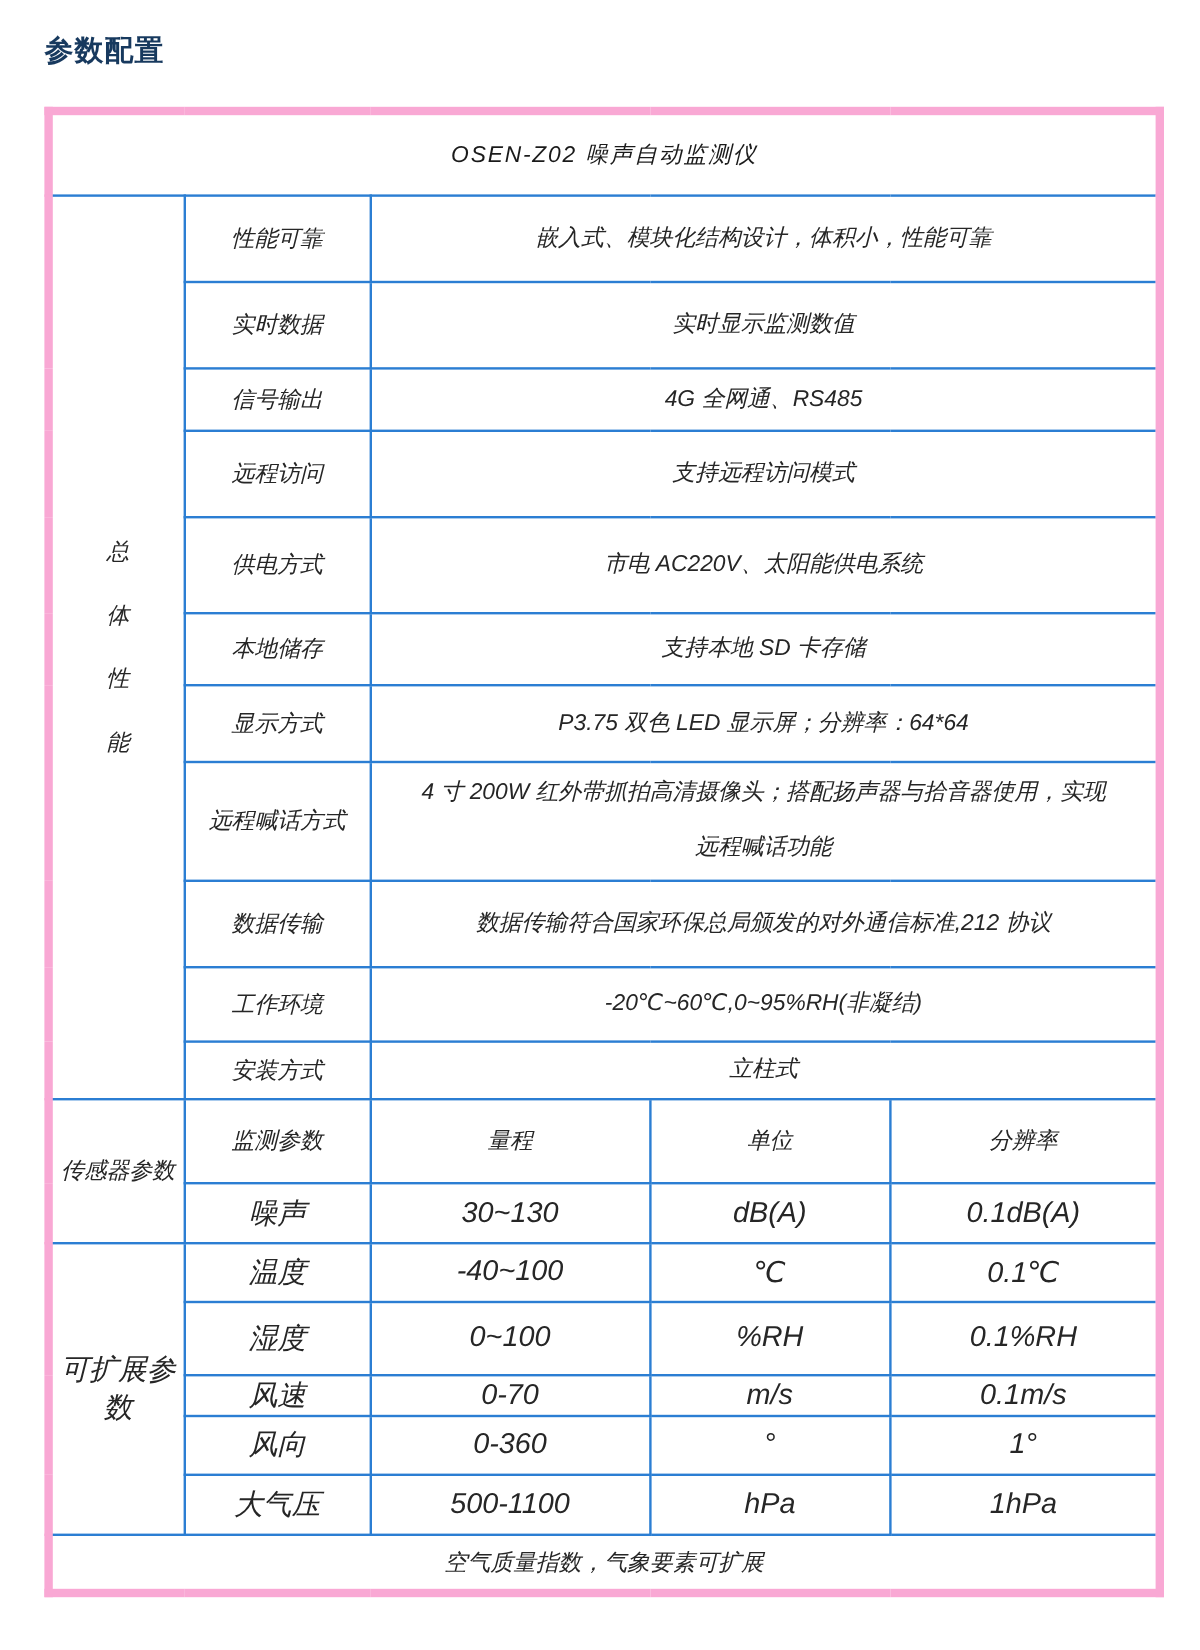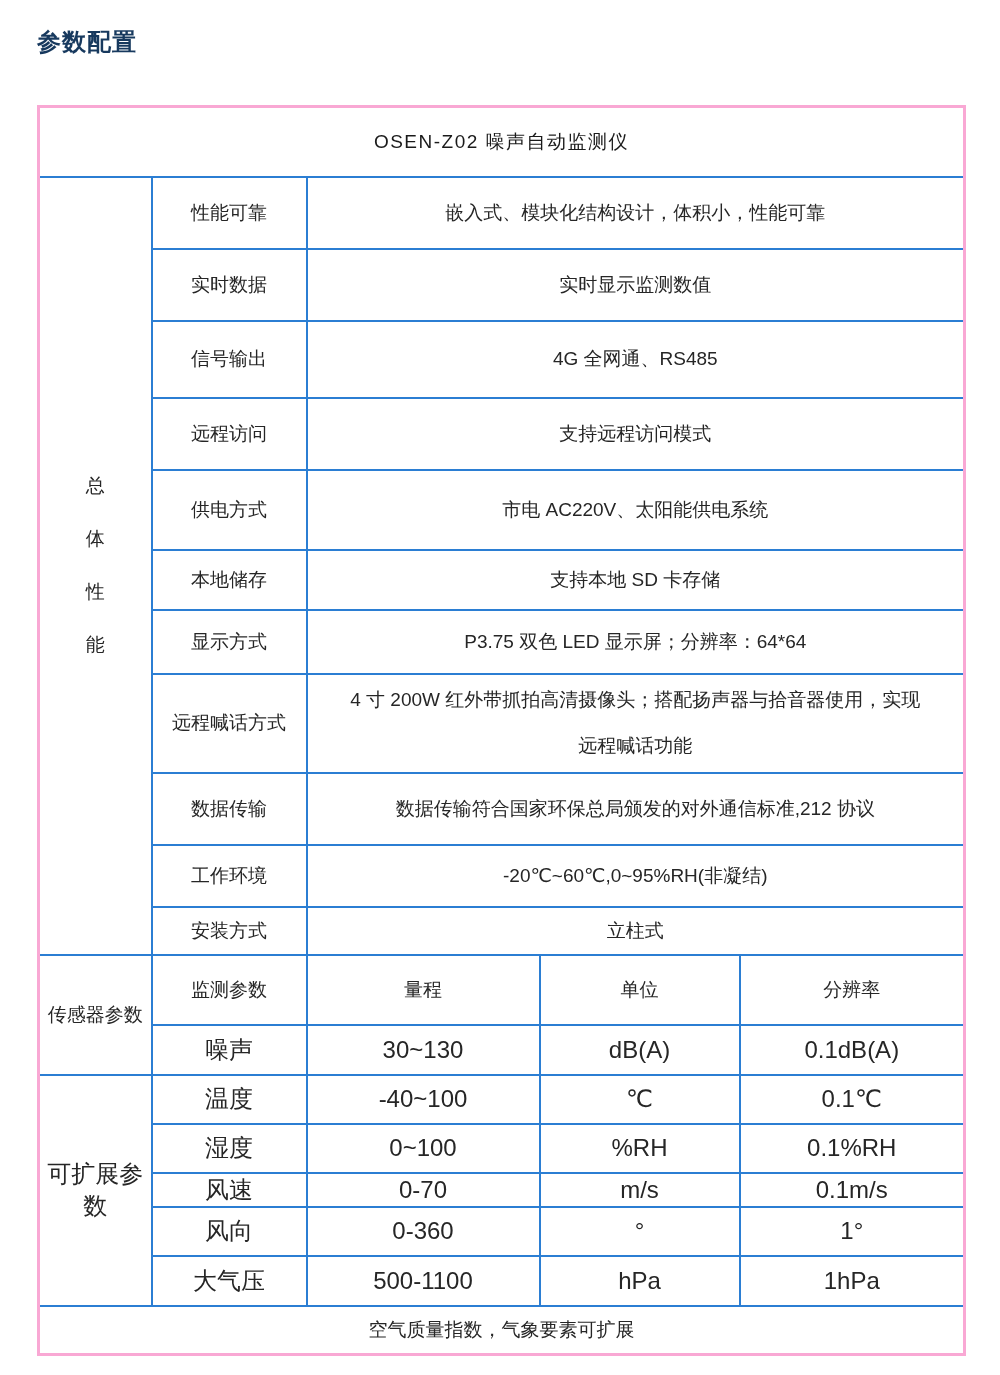--- a/index.html
+++ b/index.html
@@ -14,23 +14,24 @@
   .page-title{
     font-size:24px;
     font-weight:bold;
     color:#17395e;
     letter-spacing:1px;
     margin:0 0 0 0;
   }
   table.spec{
     border-collapse:collapse;
     width:926px;
-    margin-top:47px;
+    margin-top:31px;
     table-layout:fixed;
-    border:3px solid #f9a8d4;
+    border:7px solid #f9a8d4;
+    font-style:italic;
   }
   table.spec td{
     border:2px solid #2b7ed3;
     text-align:center;
     vertical-align:middle;
     padding:0 4px;
     font-size:19px;
     overflow:hidden;
   }
   td.t-header{
@@ -86,21 +87,21 @@
             <span>能</span>
           </div>
         </td>
         <td class="c-label">性能可靠</td>
         <td class="c-value" colspan="3">嵌入式、模块化结构设计，体积小，性能可靠</td>
       </tr>
       <tr style="height:72px">
         <td class="c-label">实时数据</td>
         <td class="c-value" colspan="3">实时显示监测数值</td>
       </tr>
-      <tr style="height:77px">
+      <tr style="height:52px">
         <td class="c-label">信号输出</td>
         <td class="c-value" colspan="3">4G 全网通、RS485</td>
       </tr>
       <tr style="height:72px">
         <td class="c-label">远程访问</td>
         <td class="c-value" colspan="3">支持远程访问模式</td>
       </tr>
       <tr style="height:80px">
         <td class="c-label">供电方式</td>
         <td class="c-value" colspan="3">市电 AC220V、太阳能供电系统</td>
@@ -145,21 +146,21 @@
         <td>0.1dB(A)</td>
       </tr>
 
       <tr class="small" style="height:49px">
         <td class="c-group" rowspan="5">可扩展参数</td>
         <td>温度</td>
         <td>-40~100</td>
         <td>℃</td>
         <td>0.1℃</td>
       </tr>
-      <tr class="small" style="height:49px">
+      <tr class="small" style="height:61px">
         <td>湿度</td>
         <td>0~100</td>
         <td>%RH</td>
         <td>0.1%RH</td>
       </tr>
       <tr class="small" style="height:32px">
         <td>风速</td>
         <td>0-70</td>
         <td>m/s</td>
         <td>0.1m/s</td>

